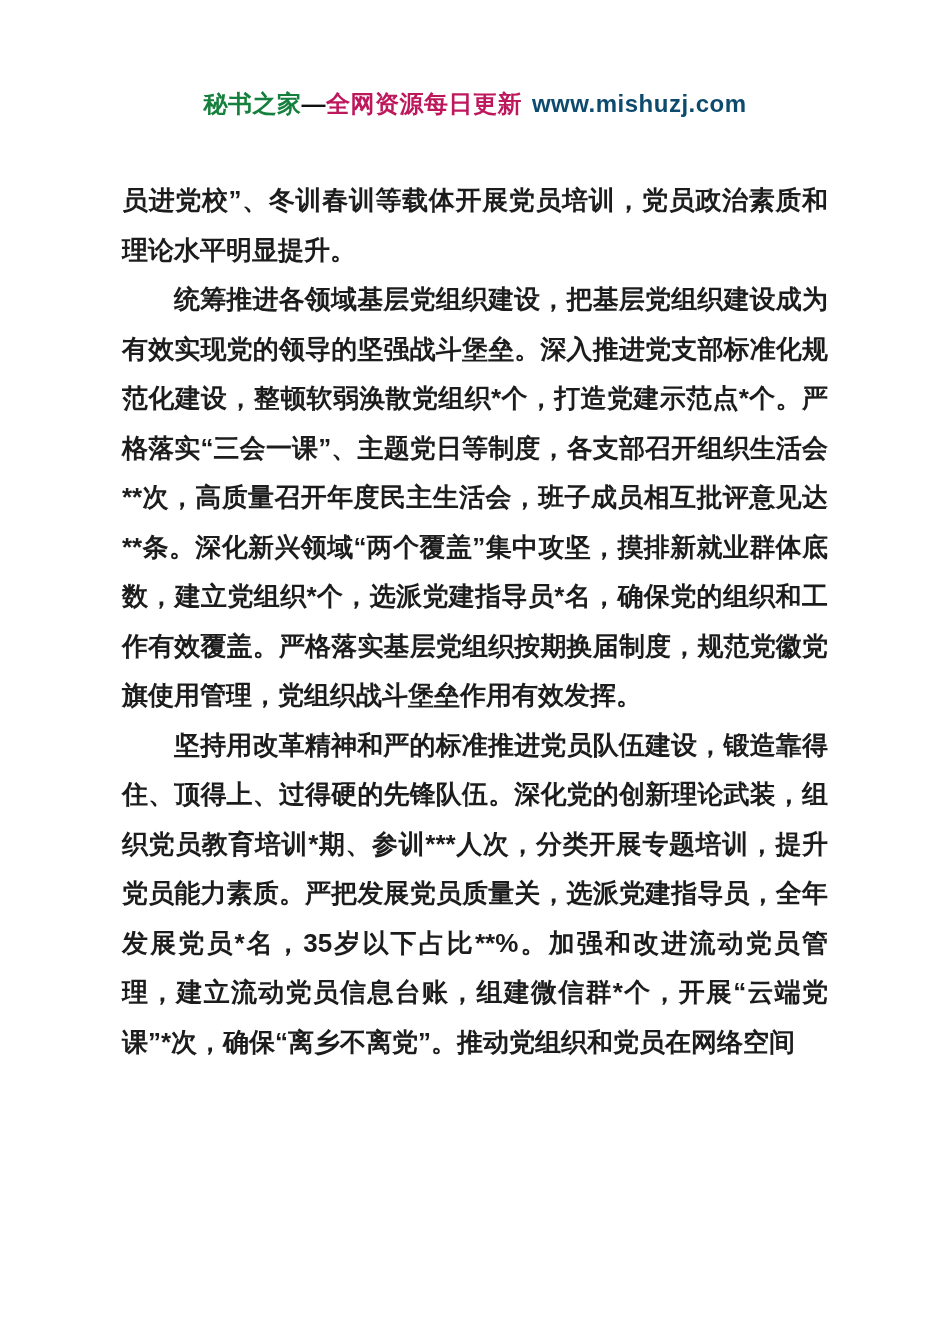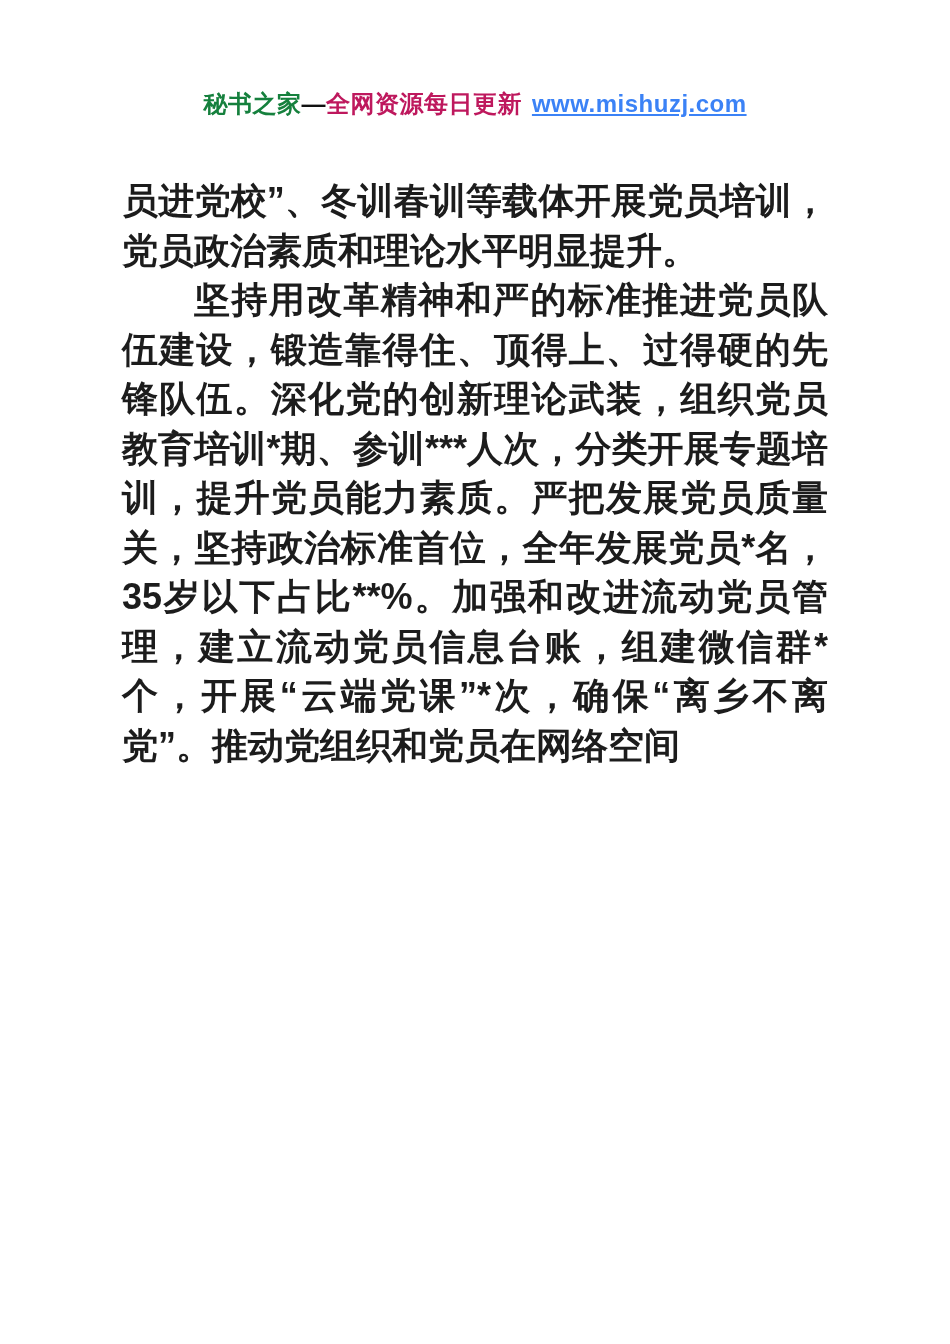--- a/index.html
+++ b/index.html
@@ -24,37 +24,38 @@
     letter-spacing: 0.5px;
     white-space: nowrap;
   }
   .site-header .sep { display: inline; }
   .site-header .url { margin-left: 10px; text-decoration: none; cursor: pointer; }
   .doc-body {
     margin: 56px 122px 0 122px; 
     color: #1c1c1c;
   }
   .doc-body p {
-    font-size: 36px;
+    font-size: 26px;
     line-height: 49.5px;
     font-weight: 600;
     text-align: justify;
     text-justify: inter-ideograph;
     word-break: break-all;
     color: #1c1c1c;
   }
   .doc-body p.indent { text-indent: 2em; }
 </style>
 </head>
 <body>
 
 <div class="page">
 
   <div class="site-header">
-    <span class="brand" style="color: #15803d;">秘书之家</span><span class="sep" style="color: rgb(17, 17, 17);">—</span><span class="tagline" style="color: #be185d;">全网资源每日更新</span><span class="url" style="color: #3b82f6; text-decoration: underline;">www.mishuzj.com</span>
+    <span class="brand" style="color: #15803d;">秘书之家</span><span class="sep" style="color: rgb(17, 17, 17);">—</span><span class="tagline" style="color: #be185d;">全网资源每日更新</span><span class="url" style="color: #0c4a6e;">www.mishuzj.com</span>
   </div>
 
   <div class="doc-body" id="doc-body">
       <p class="">员进党校”、冬训春训等载体开展党员培训，党员政治素质和理论水平明显提升。</p>
-      <p class="indent">坚持用改革精神和严的标准推进党员队伍建设，锻造靠得住、顶得上、过得硬的先锋队伍。深化党的创新理论武装，组织党员教育培训*期、参训***人次，分类开展专题培训，提升党员能力素质。严把发展党员质量关，坚持政治标准首位，全年发展党员*名，35岁以下占比**%。加强和改进流动党员管理，建立流动党员信息台账，组建微信群*个，开展“云端党课”*次，确保“离乡不离党”。推动党组织和党员在网络空间</p>
+      <p class="indent">统筹推进各领域基层党组织建设，把基层党组织建设成为有效实现党的领导的坚强战斗堡垒。深入推进党支部标准化规范化建设，整顿软弱涣散党组织*个，打造党建示范点*个。严格落实“三会一课”、主题党日等制度，各支部召开组织生活会**次，高质量召开年度民主生活会，班子成员相互批评意见达**条。深化新兴领域“两个覆盖”集中攻坚，摸排新就业群体底数，建立党组织*个，选派党建指导员*名，确保党的组织和工作有效覆盖。严格落实基层党组织按期换届制度，规范党徽党旗使用管理，党组织战斗堡垒作用有效发挥。</p>
+      <p class="indent">坚持用改革精神和严的标准推进党员队伍建设，锻造靠得住、顶得上、过得硬的先锋队伍。深化党的创新理论武装，组织党员教育培训*期、参训***人次，分类开展专题培训，提升党员能力素质。严把发展党员质量关，选派党建指导员，全年发展党员*名，35岁以下占比**%。加强和改进流动党员管理，建立流动党员信息台账，组建微信群*个，开展“云端党课”*次，确保“离乡不离党”。推动党组织和党员在网络空间</p>
     </div>
 
 </div>
 
 </body></html>

